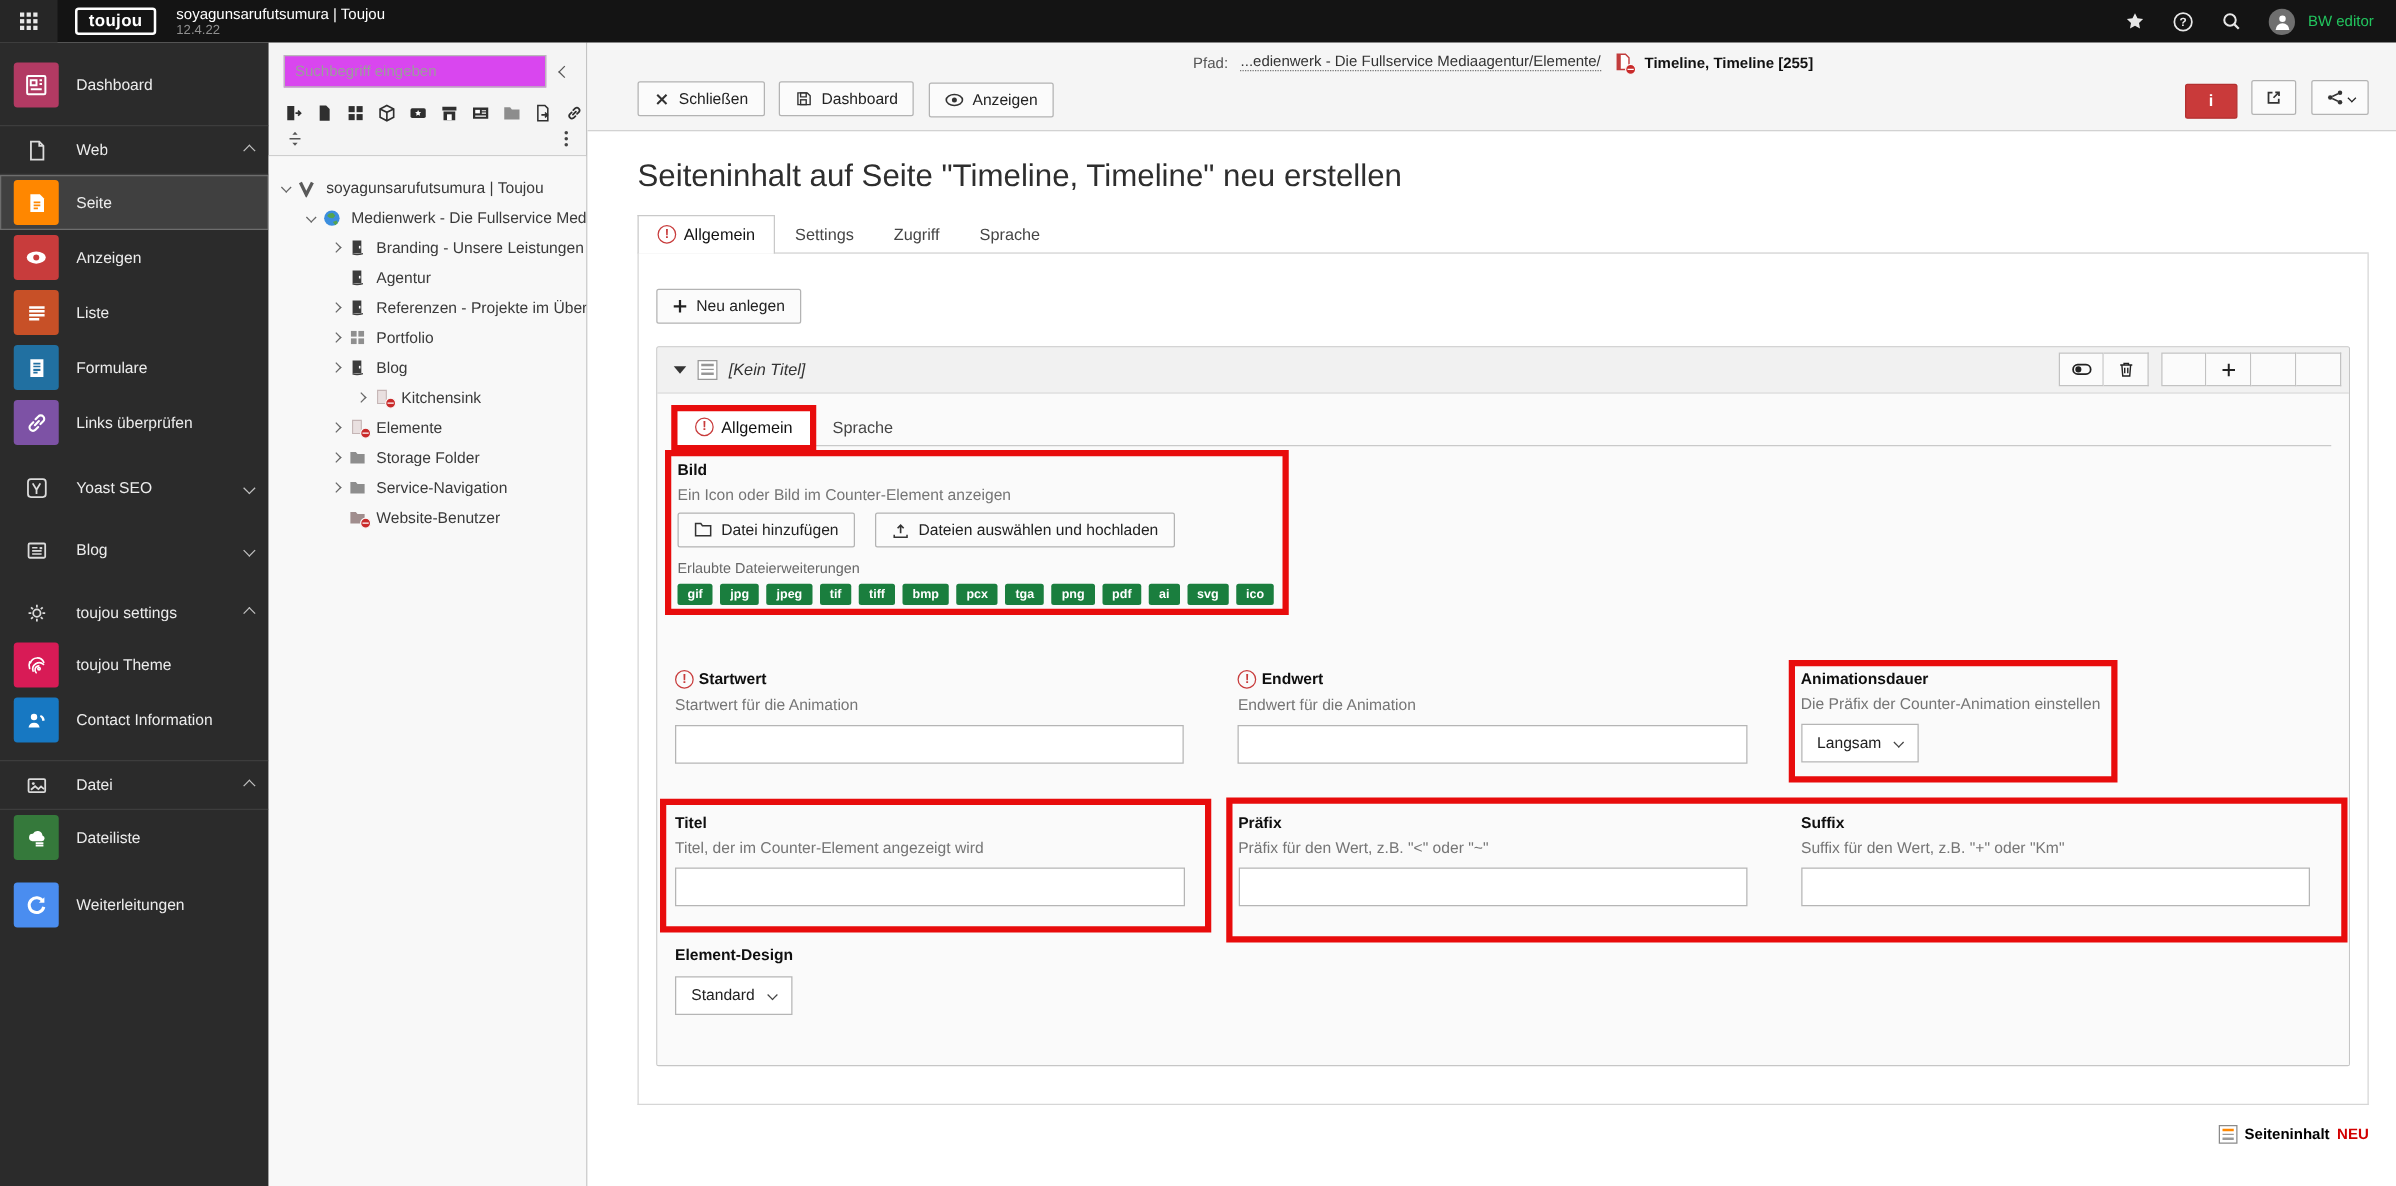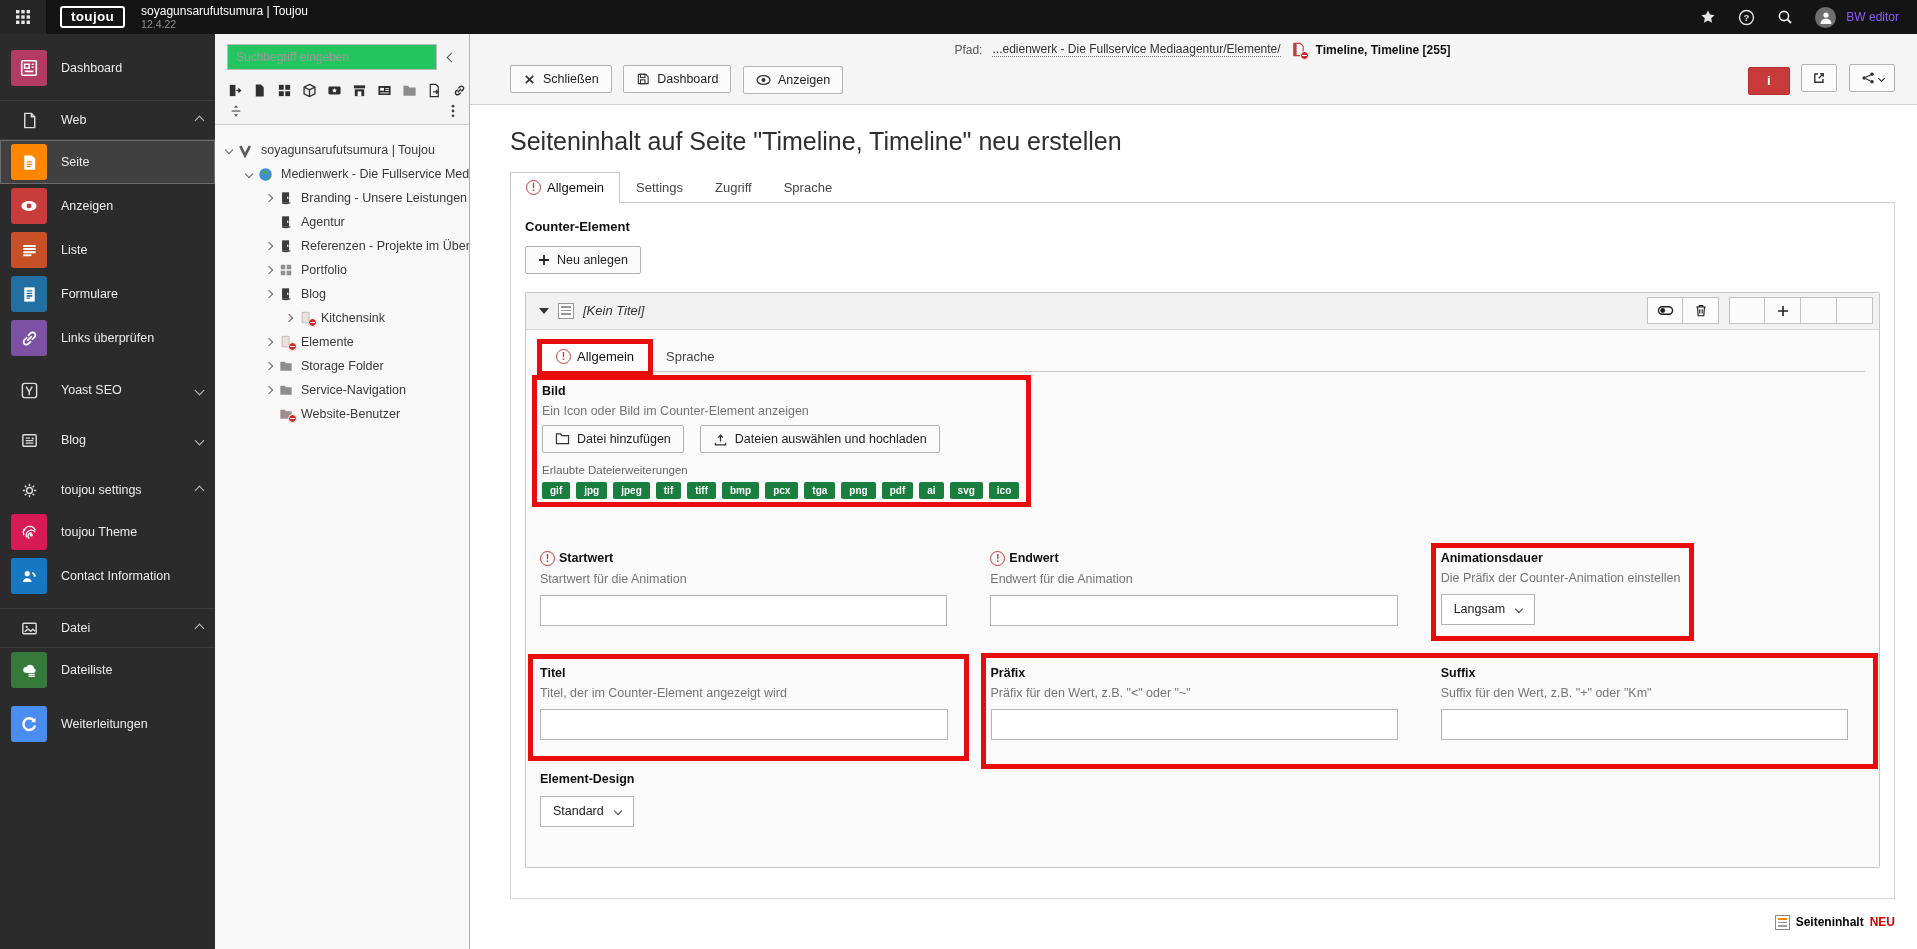--- a/index.html
+++ b/index.html
@@ -11,38 +11,38 @@
 
 .topbar{height:34px;background:#141414;display:flex;align-items:center;color:#fff;position:relative;z-index:10}
 .tb-apps{width:46px;height:34px;display:flex;align-items:center;justify-content:center;background:#262626;cursor:pointer}
 .tb-logo{border:2px solid #fff;border-radius:3px;padding:1px 9px 2px;font-weight:bold;font-size:13.5px;margin:0 16px 0 14px;letter-spacing:.3px}
 .tb-meta{line-height:1.2}
 .tb-site{font-size:12px;color:#fff}
 .tb-ver{font-size:10.5px;color:#8f8f8f}
 .tb-right{margin-left:auto;display:flex;align-items:center;gap:22px;padding-right:18px}
 .tb-ic{color:#e3e3e3;cursor:pointer;display:flex;align-items:center}
 .avatar{width:21px;height:21px;border-radius:50%;background:#6f6f6f;display:flex;align-items:center;justify-content:center;overflow:hidden}
-.tb-user{font-size:12px;color:#8b5cf6;margin-left:-12px}
+.tb-user{font-size:12px;color:#22c55e;margin-left:-12px}
 
 .app{display:flex;height:915px}
 
 .mm{width:215px;background:#2b2b2b;color:#ececec;padding-top:12px;overflow:hidden;flex:none}
 .mm-row{display:flex;align-items:center;gap:14px;padding:0 12px 0 11px;height:44px;cursor:pointer}
 .mm-row.group{height:40px}
 .mm-row.boxed{border-top:1px solid #3d3d3d;border-bottom:1px solid #3d3d3d}
 .mm-gap{height:10px}
 .mi{width:36px;height:36px;border-radius:3px;display:flex;align-items:center;justify-content:center;flex:none}
 .mo{width:36px;height:36px;display:flex;align-items:center;justify-content:center;flex:none}
 .mm-label{font-size:12.5px;white-space:nowrap;overflow:hidden}
 .mm-row.active{background:#404040;box-shadow:inset 0 0 0 1px #6d6d6d}
 .mm-chev{margin-left:auto;color:#c2c2c2}
 
 .pt{width:255px;background:#f4f4f4;border-right:1px solid #b3b3b3;display:flex;flex-direction:column;flex:none}
 .pt-top{display:flex;align-items:center;gap:9px;padding:10px 12px 6px}
-.pt-search{flex:1;height:26px;border:1px solid #b9b9b9;background:#22c55e;padding:0 8px;font-size:12px;color:#333;font-family:inherit}
+.pt-search{flex:1;height:26px;border:1px solid #b9b9b9;background:#d946ef;padding:0 8px;font-size:12px;color:#333;font-family:inherit}
 .pt-search::placeholder{color:#9c9c9c}
 .pt-collapse{color:#555;display:flex;padding:2px;cursor:pointer}
 .pt-icons{display:flex;align-items:center;gap:10px;padding:7px 12px 3px;color:#2e2e2e}
 .pt-icons>span{cursor:grab;display:flex}
 .pt-sub{display:flex;align-items:center;justify-content:space-between;padding:3px 14px 6px;border-bottom:1px solid #cecece;color:#555}
 .pt-tree{flex:1;background:#f8f8f8;padding-top:13px;font-size:12.5px;color:#3a3a3a;overflow:hidden}
 .tn{display:flex;align-items:center;height:24px;white-space:nowrap;overflow:hidden;cursor:pointer}
 .tn .twist{width:15px;display:flex;justify-content:center;color:#666;flex:none}
 .tn .ti{width:19px;display:flex;justify-content:center;flex:none;position:relative}
 .tn .tl{margin-left:6px;overflow:hidden}
@@ -658,21 +658,20 @@
           </div>
         <div class="tab">
             <span>Zugriff</span>
           </div>
         <div class="tab">
             <span>Sprache</span>
           </div>
       </div>
 
       <div class="tabc">
-        <div class="sec-label">Counter-Element</div>
         <button class="btn newbtn">
           <svg width="12" height="12" viewBox="0 0 12 12">
               <path d="M6 1v10M1 6h10" stroke="#222" stroke-width="1.8"></path>
             </svg>
           <span>Neu anlegen</span>
         </button>
 
         
         <div class="panel">
           <div class="ph">

